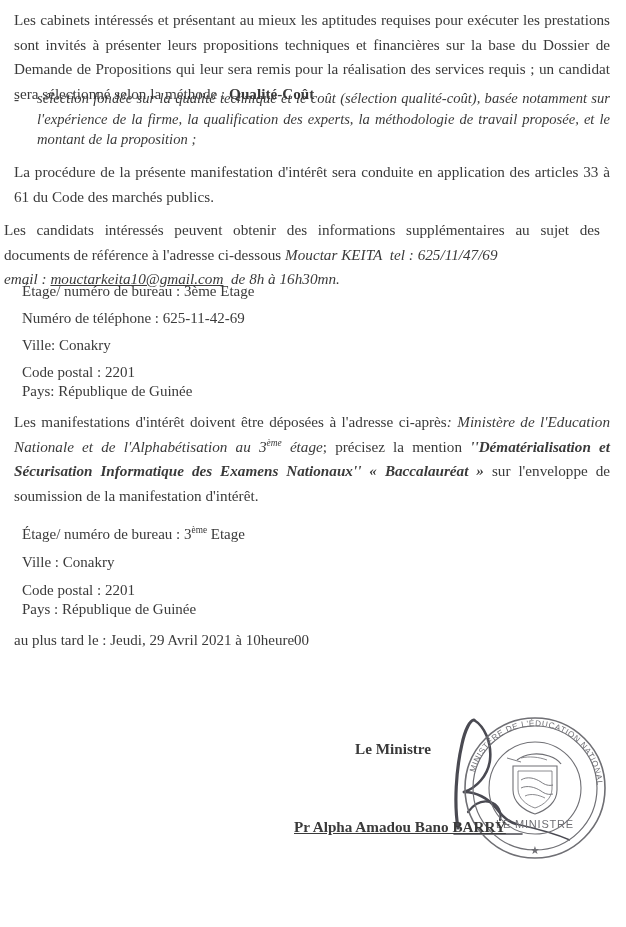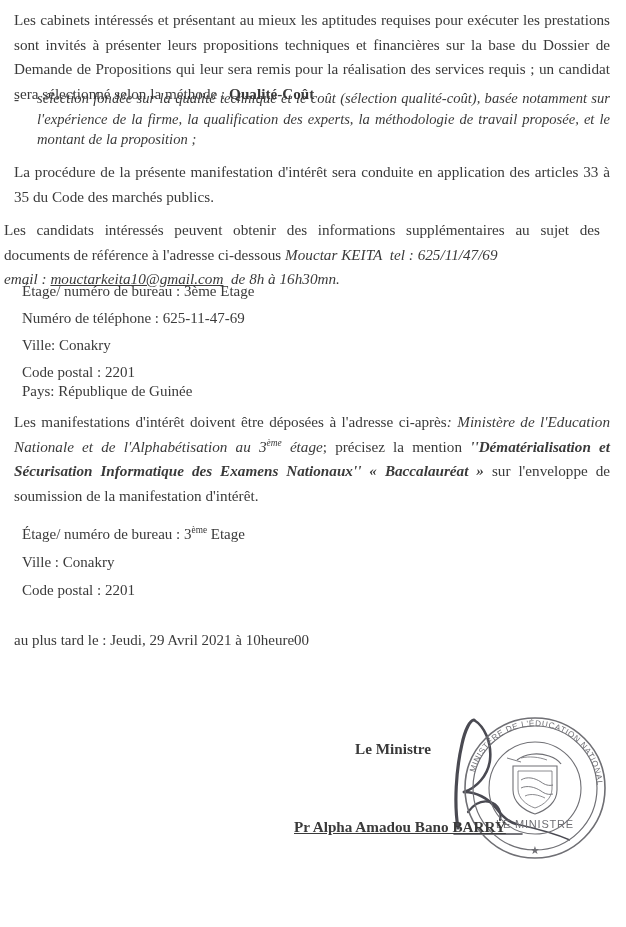--- a/index.html
+++ b/index.html
@@ -91,32 +91,32 @@
 
   <div class="blk para para-just" id="intro-para">
     <span>Les cabinets intéressés et présentant au mieux les aptitudes requises pour exécuter les prestations sont invités à présenter leurs propositions techniques et financières sur la base du Dossier de Demande de Propositions qui leur sera remis pour la réalisation des services requis ; un candidat sera sélectionné selon la méthode : </span><span class="bold">Qualité-Coût</span>
   </div>
 
   <div class="blk" id="criteria-item">
     <span class="dash">-</span>
     <span class="body">sélection fondée sur la qualité technique et le coût (sélection qualité-coût), basée notamment sur l'expérience de la firme, la qualification des experts, la méthodologie de travail proposée, et le montant de la proposition ;</span>
   </div>
 
-  <div class="blk para para-just" id="procedure-para">La procédure de la présente manifestation d'intérêt sera conduite en application des articles 33 à 35 du Code des marchés publics.</div>
+  <div class="blk para para-just" id="procedure-para">La procédure de la présente manifestation d'intérêt sera conduite en application des articles 33 à 61 du Code des marchés publics.</div>
 
   <div class="blk para para-just" id="contact-para">
     <span>Les candidats intéressés peuvent obtenir des informations supplémentaires au sujet des documents de référence à l'adresse ci-dessous </span><span class="ital">Mouctar KEITA</span><span class="ital">&nbsp;&nbsp;</span><span class="ital">tel : </span><span class="ital">625/11/47/69</span><br><span class="ital">email : </span><span class="ital uline">mouctarkeita10@gmail.com</span><span class="ital">&nbsp;&nbsp;</span><span class="ital">de 8h à 16h30mn.</span>
   </div>
 
   <div class="blk addr-list" id="address-one">
     <div class="row">
       <span>Étage/ numéro de bureau : </span><span>3ème Etage</span>
     </div>
     <div class="row">
-      <span>Numéro de téléphone : </span><span>625-11-47-69</span>
+      <span>Numéro de téléphone : </span><span>625-11-42-69</span>
     </div>
     <div class="row">
       <span>Ville: </span><span>Conakry</span>
     </div>
     <div class="row tight">
       <span>Code postal : </span><span>2201</span>
     </div>
     <div class="row">
       <span>Pays: </span><span>République de Guinée</span>
     </div>
@@ -130,20 +130,23 @@
 
   <div class="blk addr-list" id="address-two">
     <div class="row">
       <span>Étage/ numéro de bureau : </span><span>3</span><sup class="ord">ème</sup><span> Etage</span>
     </div>
     <div class="row">
       <span>Ville : </span><span>Conakry</span>
     </div>
     <div class="row tight">
       <span>Code postal : </span><span>2201</span>
+    </div>
+    <div class="row">
+      <span>Pays : </span><span>République de Guinée</span>
     </div>
   </div>
 
   <div class="blk" id="deadline-line">
     <span>au plus tard le : </span><span>Jeudi, 29 Avril 2021 à 10heure00</span>
   </div>
 
   <div class="blk" id="signature-block">
 
     <div id="minister-title">Le Ministre</div>

